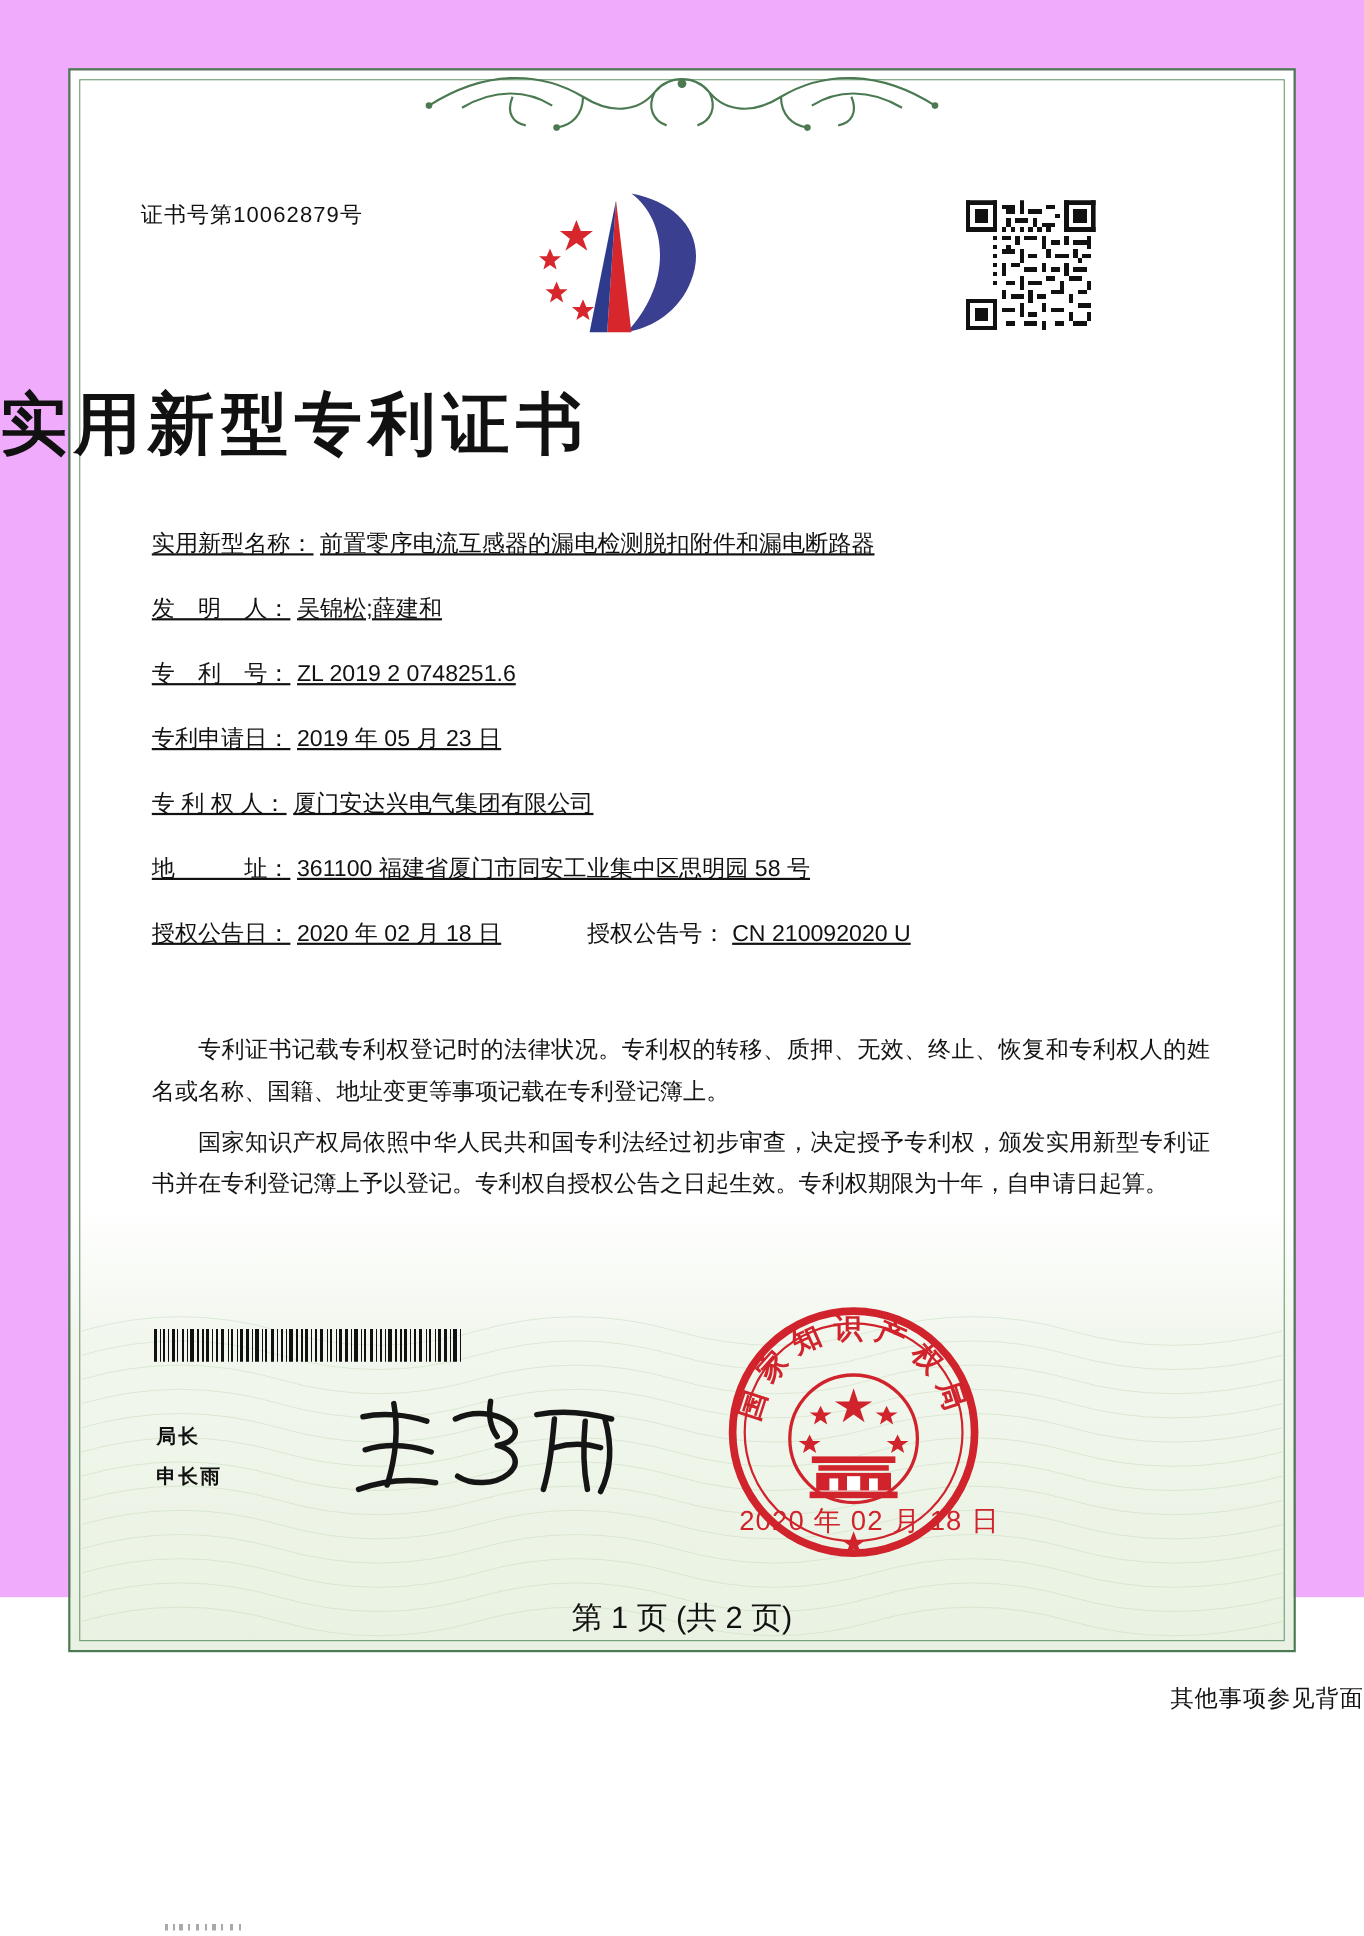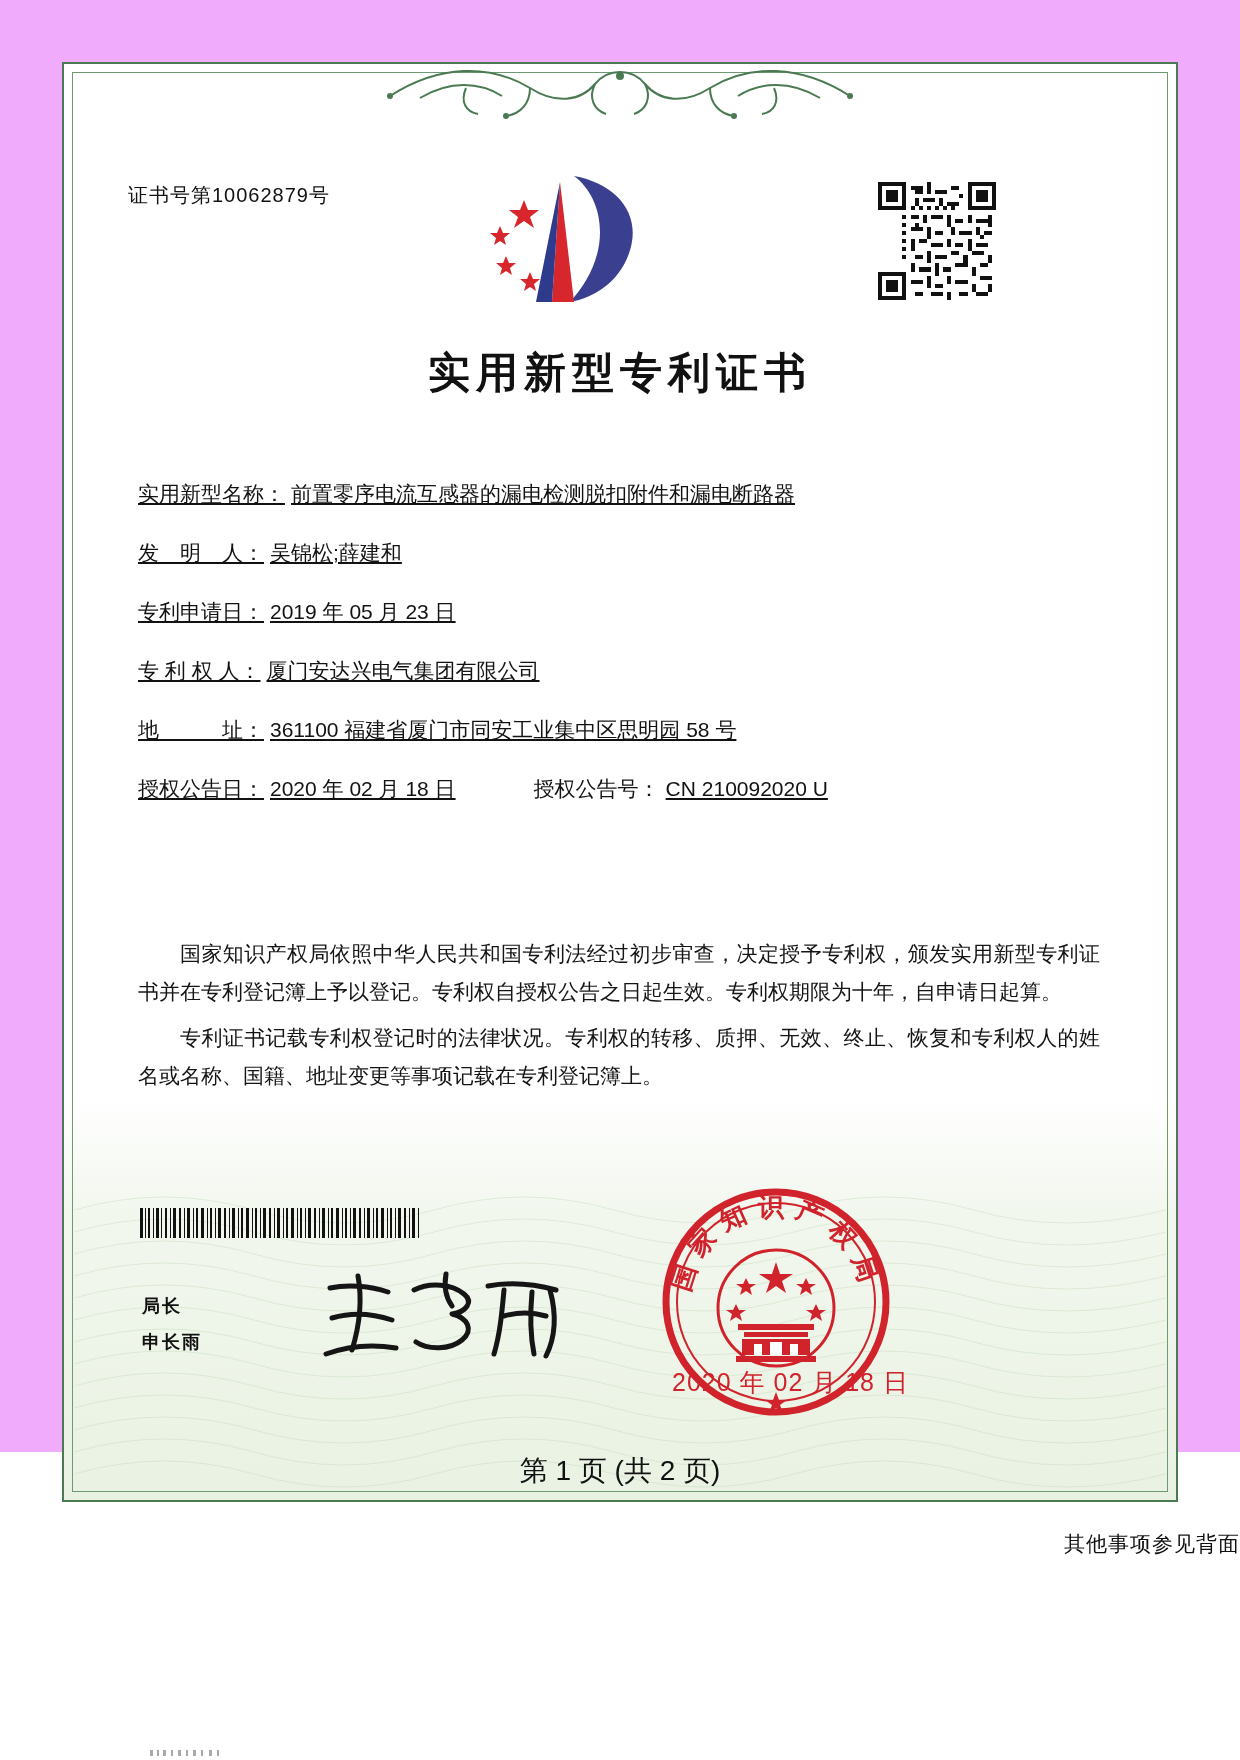--- a/index.html
+++ b/index.html
@@ -91,22 +91,22 @@
     width: 118px;
     height: 118px;
   }
 
   
   .main-title {
     position: absolute;
     left: 0;
     top: 345px;
     width: 1240px;
-    text-align: center;
-    font-size: 42px;
+    text-align: left;
+    font-size: 61px;
     font-weight: bold;
     letter-spacing: 6px;
     font-family: "DejaVu Serif", "Liberation Serif", serif;
     color: #111;
   }
 
   
   .fields {
     position: absolute;
     left: 138px;
@@ -408,42 +408,46 @@
   <div class="fields">
     <div class="field-row">
       <span class="field-label">实用新型名称：</span>
       <span class="field-value">前置零序电流互感器的漏电检测脱扣附件和漏电断路器</span>
     </div>
     <div class="field-row">
       <span class="field-label">发　明　人：</span>
       <span class="field-value">吴锦松;薛建和</span>
     </div>
     <div class="field-row">
+      <span class="field-label">专　利　号：</span>
+      <span class="field-value">ZL 2019 2 0748251.6</span>
+    </div>
+    <div class="field-row">
       <span class="field-label">专利申请日：</span>
       <span class="field-value">2019 年 05 月 23 日</span>
     </div>
     <div class="field-row">
       <span class="field-label">专 利 权 人：</span>
       <span class="field-value">厦门安达兴电气集团有限公司</span>
     </div>
     <div class="field-row">
       <span class="field-label">地　　　址：</span>
       <span class="field-value">361100 福建省厦门市同安工业集中区思明园 58 号</span>
     </div>
     <div class="field-row double">
       <span class="field-label">授权公告日：</span>
       <span class="field-value">2020 年 02 月 18 日</span>
       <span class="field-second-label">授权公告号：</span>
       <span class="field-value">CN 210092020 U</span>
     </div>
   </div>
 
   <div class="paragraphs">
+    <p>专利证书记载专利权登记时的法律状况。专利权的转移、质押、无效、终止、恢复和专利权人的姓名或名称、国籍、地址变更等事项记载在专利登记簿上。</p>
     <p>国家知识产权局依照中华人民共和国专利法经过初步审查，决定授予专利权，颁发实用新型专利证书并在专利登记簿上予以登记。专利权自授权公告之日起生效。专利权期限为十年，自申请日起算。</p>
-    <p>专利证书记载专利权登记时的法律状况。专利权的转移、质押、无效、终止、恢复和专利权人的姓名或名称、国籍、地址变更等事项记载在专利登记簿上。</p>
   </div>
 
   <div class="barcode">
     <svg width="282" height="30" viewBox="0 0 282 30" xmlns="http://www.w3.org/2000/svg" shape-rendering="crispEdges">
       <g fill="#111111">
         <rect x="0" y="0" width="3" height="30"></rect>
           <rect x="5" y="0" width="1" height="30"></rect>
         <rect x="8" y="0" width="2" height="30"></rect>
           <rect x="13" y="0" width="1" height="30"></rect>
         <rect x="16" y="0" width="3" height="30"></rect>

